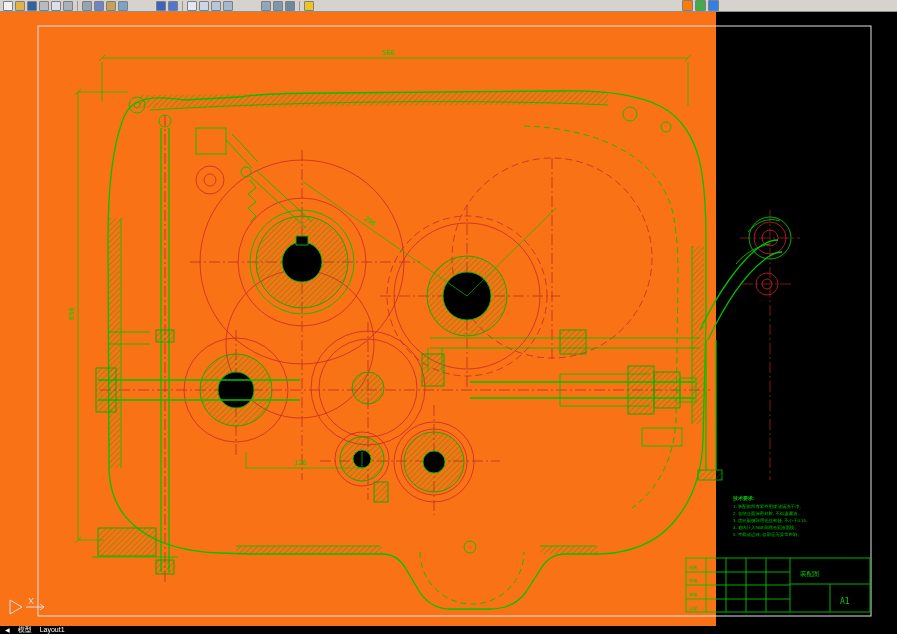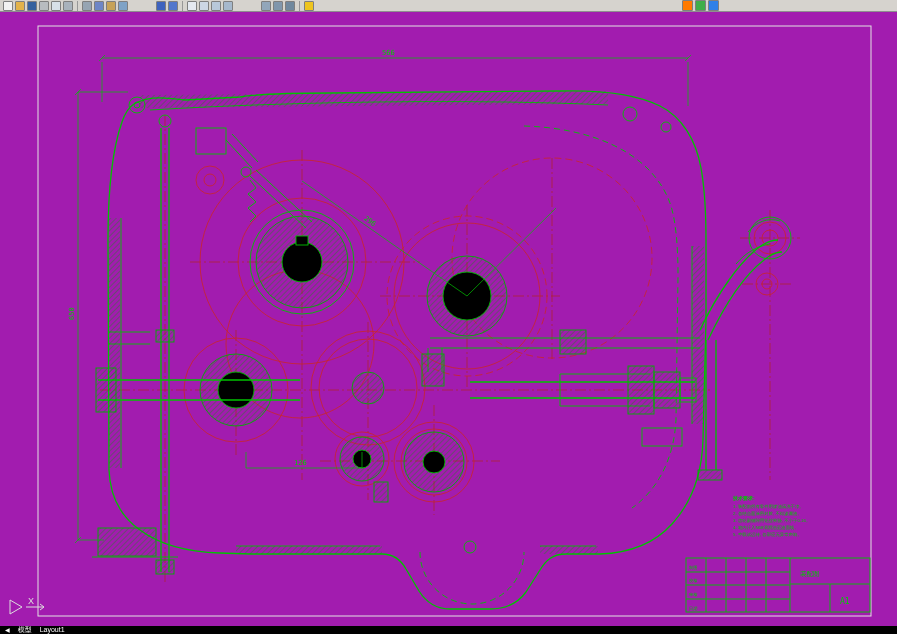--- a/index.html
+++ b/index.html
@@ -9,21 +9,21 @@
   .toolbar{height:12px;background:#d6d3ce;border-bottom:1px solid #8f8f8f;
            display:flex;align-items:center;padding:1px 2px;box-sizing:border-box;}
   .tb-icons,.tb-overlay{display:flex;align-items:center;}
   .tbi{width:8px;height:8px;border:1px solid #7f7f7f;border-radius:1px;display:inline-block;margin:0 1px;}
   .tbsep{width:1px;height:10px;background:#979797;margin:0 3px;display:inline-block;}
   .tbgap{width:26px;height:1px;display:inline-block;}
   .tb-overlay{margin-left:340px;}
   .tb-overlay .tbi{width:9px;height:9px;}
 
   
-  .canvas{position:relative;width:897px;height:614px;background:#a21caf;}
+  .canvas{position:relative;width:716px;height:614px;background:#f97316;}
   svg{display:block;}
   .wf{fill:none;stroke:#e2e2e2;stroke-width:1;}
   .g {stroke:#00c300;fill:none;stroke-width:1.3;}
   .g2{stroke:#00c300;fill:none;stroke-width:0.9;}
   .g2r{stroke:#00c300;fill:none;stroke-width:0.9;}
   .ht{fill:url(#h);stroke:#00b000;stroke-width:0.9;}
   .htn{fill:url(#h);stroke:none;}
   .bk{fill:#000;stroke:#00c300;stroke-width:0.9;}
   .r {stroke:#cc2626;fill:none;stroke-width:0.8;}
   .rd{stroke:#cc2626;fill:none;stroke-width:0.8;stroke-dasharray:7 4;}

